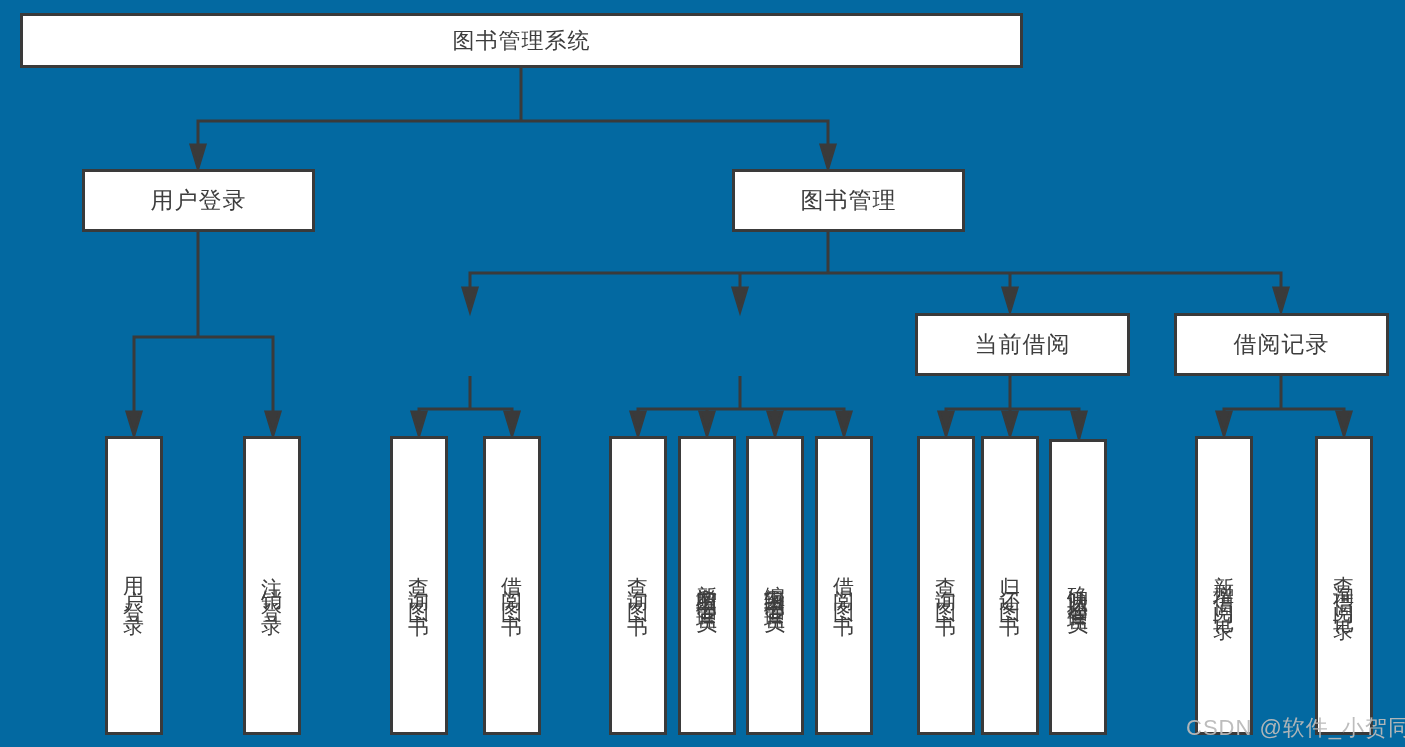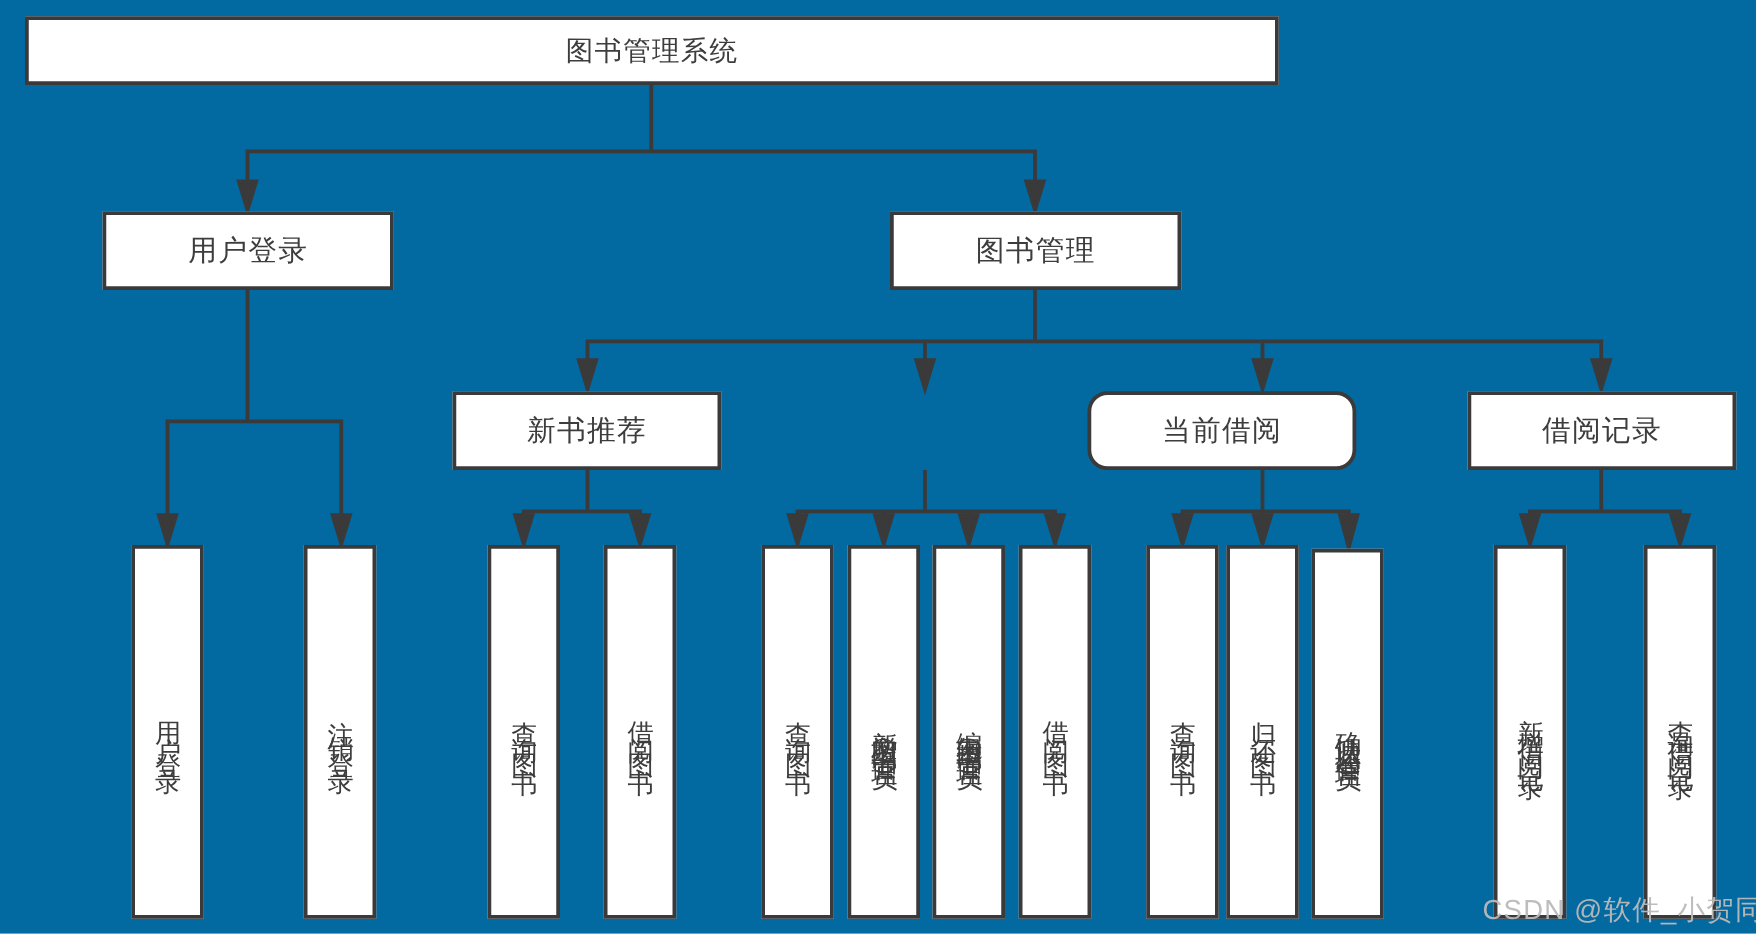--- a/index.html
+++ b/index.html
@@ -107,28 +107,25 @@
     </g>
   </svg>
 
   <div class="box" style="left:20px;top:13px;width:1003px;height:55px;">
     <span class="hlabel root-label">图书管理系统</span>
   </div>
 
   <div class="box lvl2" style="left:82px;">
     <span class="hlabel">用户登录</span>
   </div>
-  <div class="box lvl2" style="left:712px;">
+  <div class="box lvl2" style="left:732px;">
     <span class="hlabel">图书管理</span>
   </div>
 
-  <div class="box lvl3" style="left:362px;">
-    <span class="hlabel">新书推荐</span>
-  </div>
-  <div class="box lvl3" style="left:870px;border-radius:16px;">
+  <div class="box lvl3" style="left:915px;">
     <span class="hlabel">当前借阅</span>
   </div>
   <div class="box lvl3" style="left:1174px;">
     <span class="hlabel">借阅记录</span>
   </div>
 
   <div class="box leaf" style="left:105px;">
     <span class="vlabel">用户登录</span>
   </div>
   <div class="box leaf" style="left:243px;">

